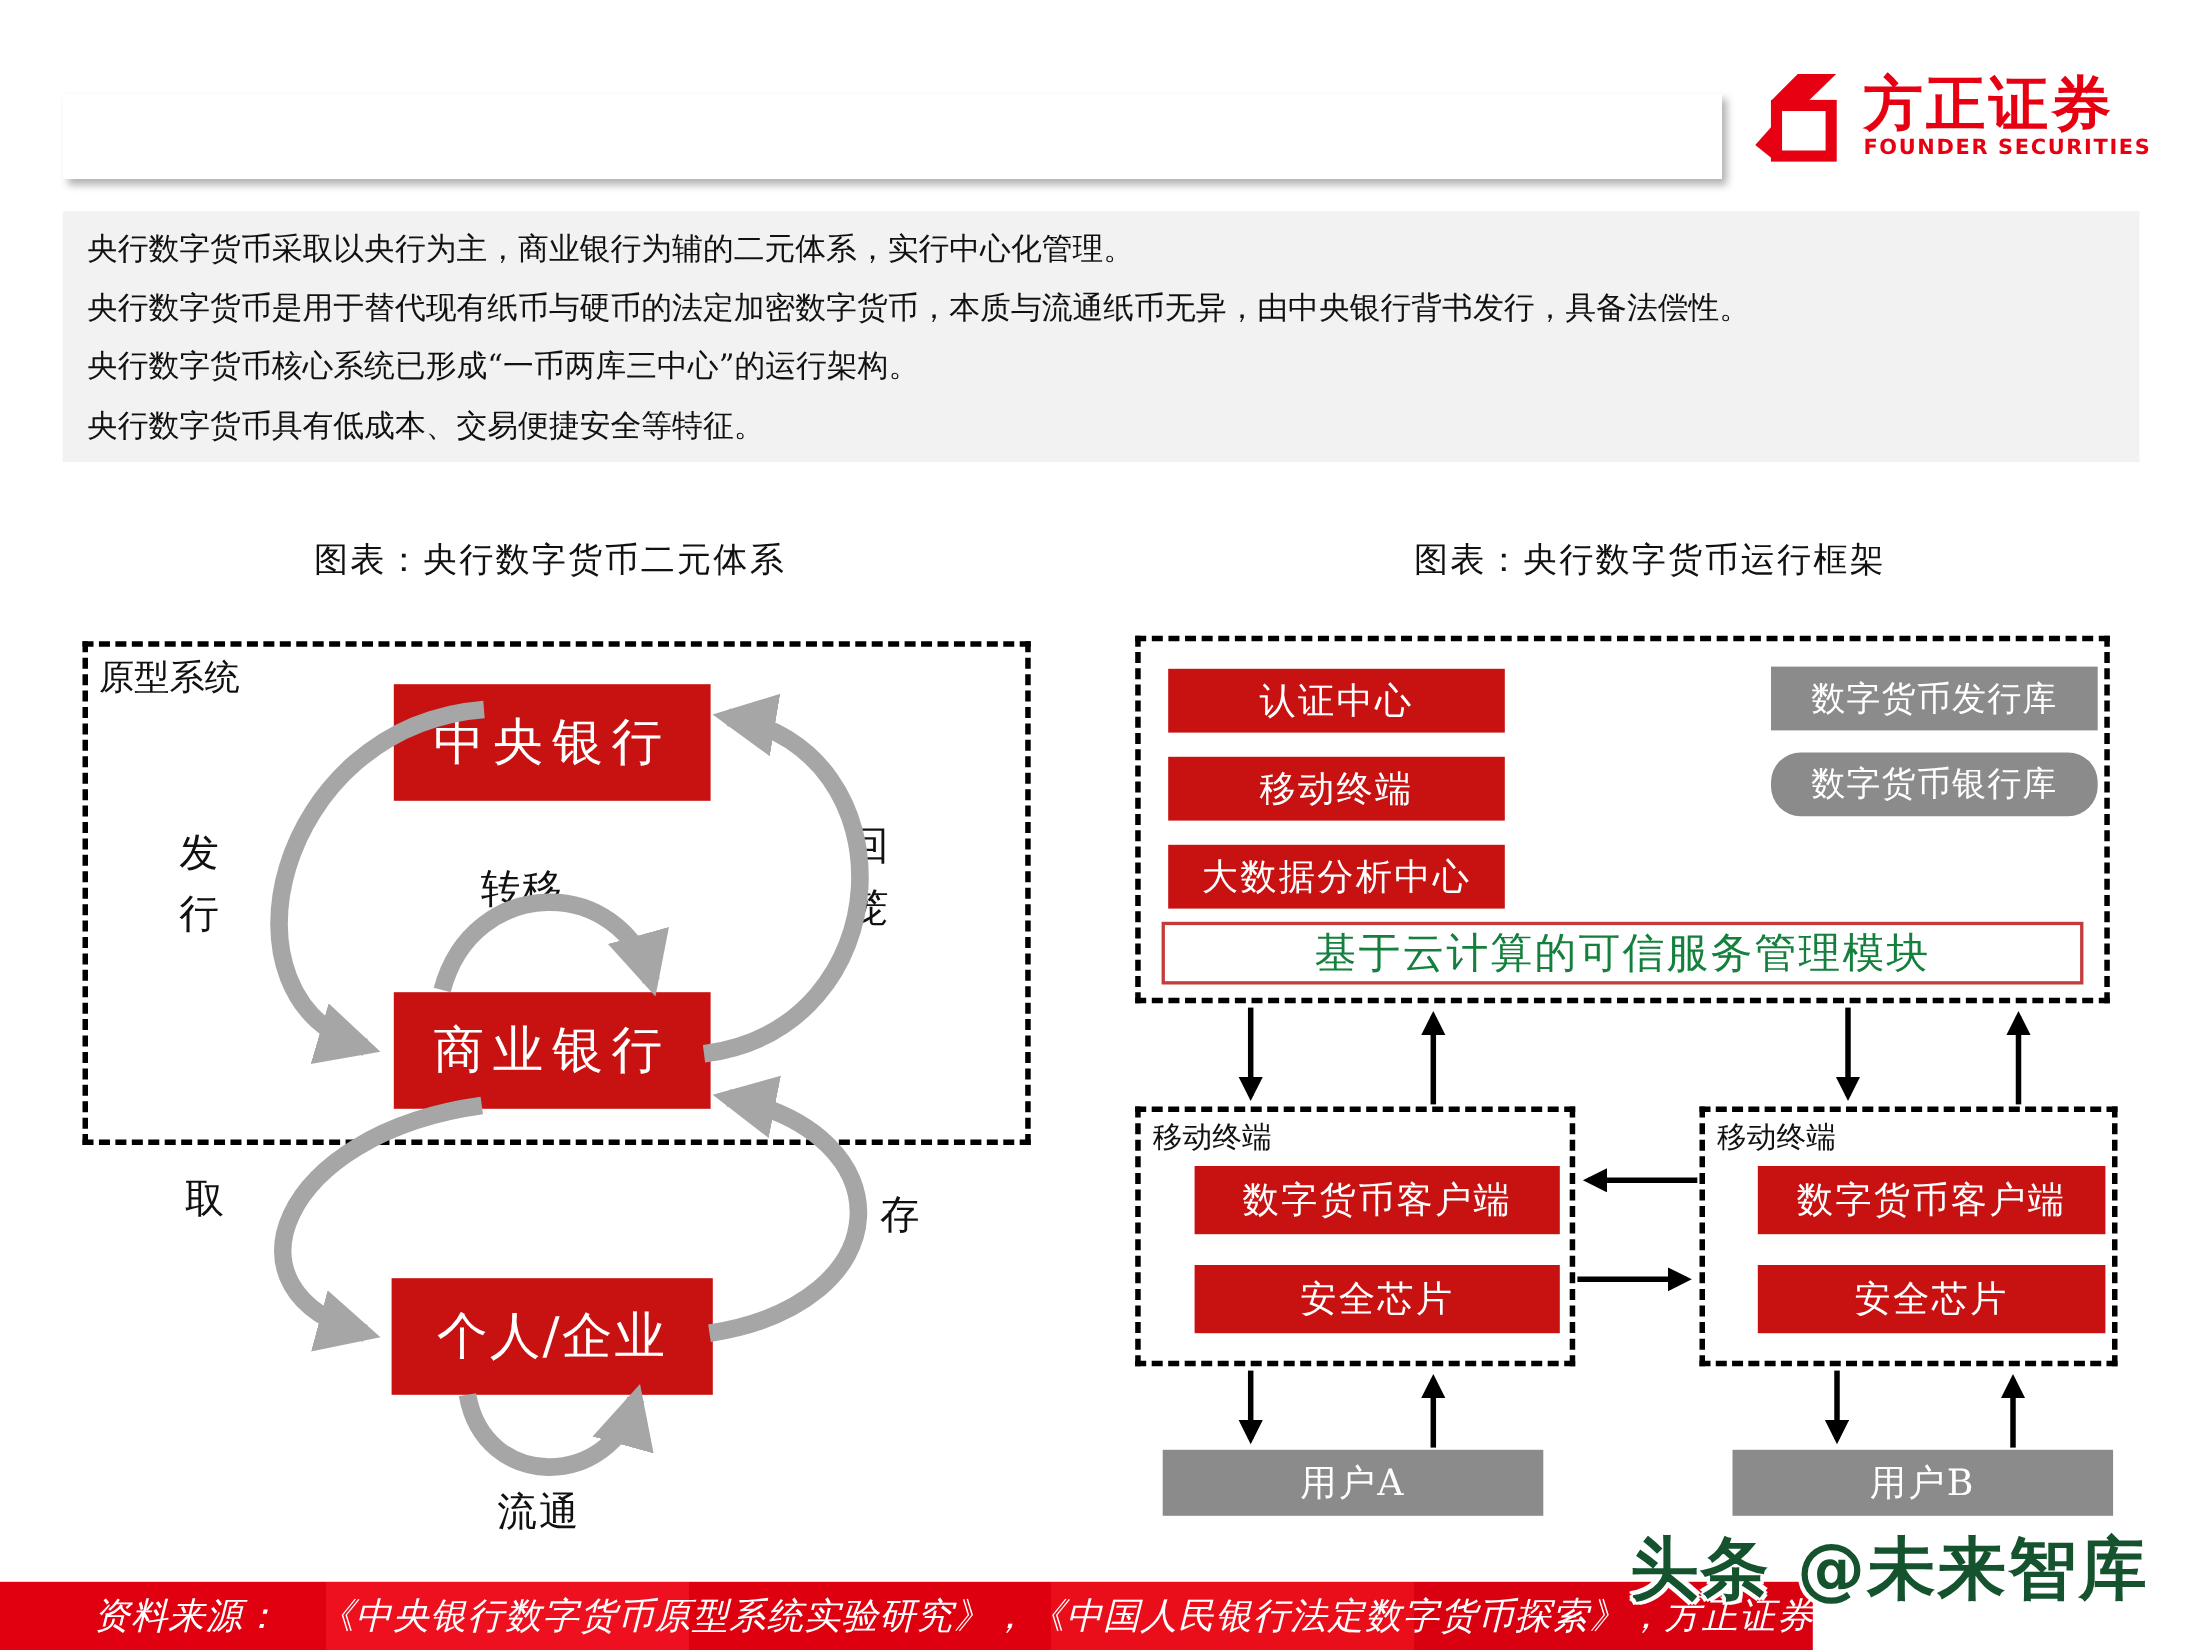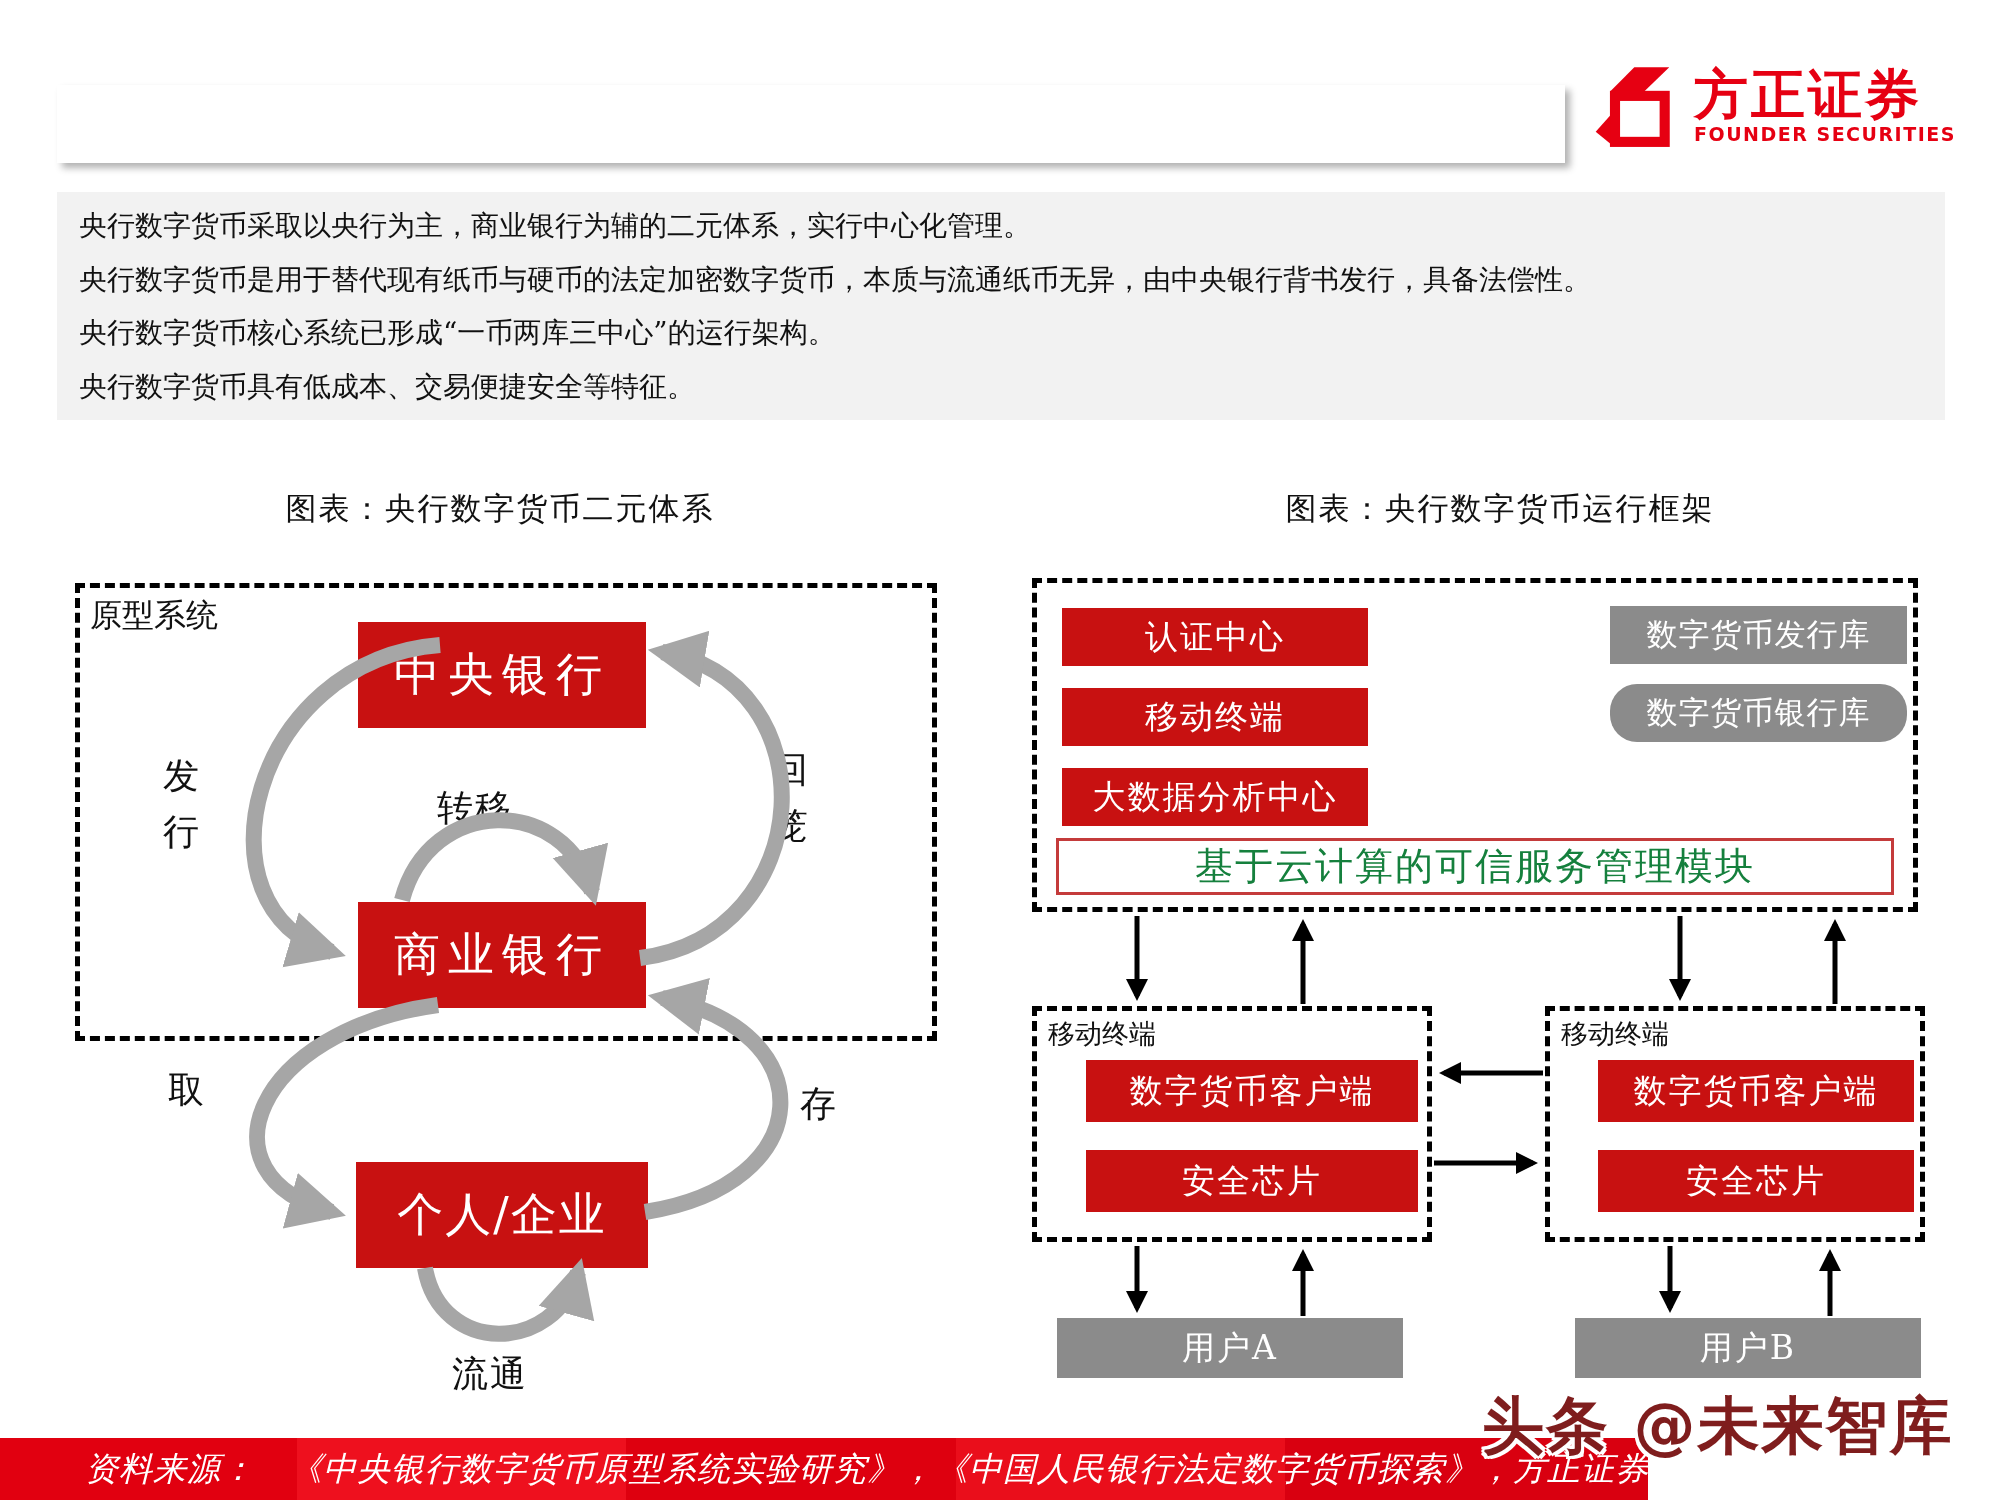--- a/index.html
+++ b/index.html
@@ -55,21 +55,21 @@
   .t-client{width:332px;height:62px;font-size:33px;letter-spacing:2px;margin-left:20px;}
   .user-box{width:346px;height:60px;font-size:33px;letter-spacing:2px;}
 
   
   .footer-bar{position:absolute;left:0;top:1438px;width:1628px;height:62px;
     background:linear-gradient(90deg,#E10010 0%,#E10010 18%,#EE101E 18%,#EE101E 38%,
                #DE000F 38%,#DE000F 58%,#EA0E1B 58%,#EA0E1B 78%,#D90010 78%,#D90010 100%);padding-left:20px;}
   .footer-text{position:absolute;left:85px;top:0;height:62px;line-height:62px;color:#fff;
     font-size:33px;font-style:italic;letter-spacing:1px;white-space:nowrap;}
 
-  .watermark{position:absolute;left:1482px;top:1384px;font-size:62px;font-weight:bold;color:#7f1d1d;
+  .watermark{position:absolute;left:1482px;top:1384px;font-size:62px;font-weight:bold;color:#14532d;
     font-family:"DejaVu Sans","Liberation Sans",sans-serif;letter-spacing:2px;white-space:nowrap;
     text-shadow:3px 0 0 #fff,-3px 0 0 #fff,0 3px 0 #fff,0 -3px 0 #fff,
                 3px 3px 0 #fff,-3px -3px 0 #fff,3px -3px 0 #fff,-3px 3px 0 #fff;z-index:9;}
 
   .overlay{position:absolute;left:0;top:0;width:2000px;height:1500px;pointer-events:none;}
 </style>
 </head>
 <body>
 
 <div class="slide">

